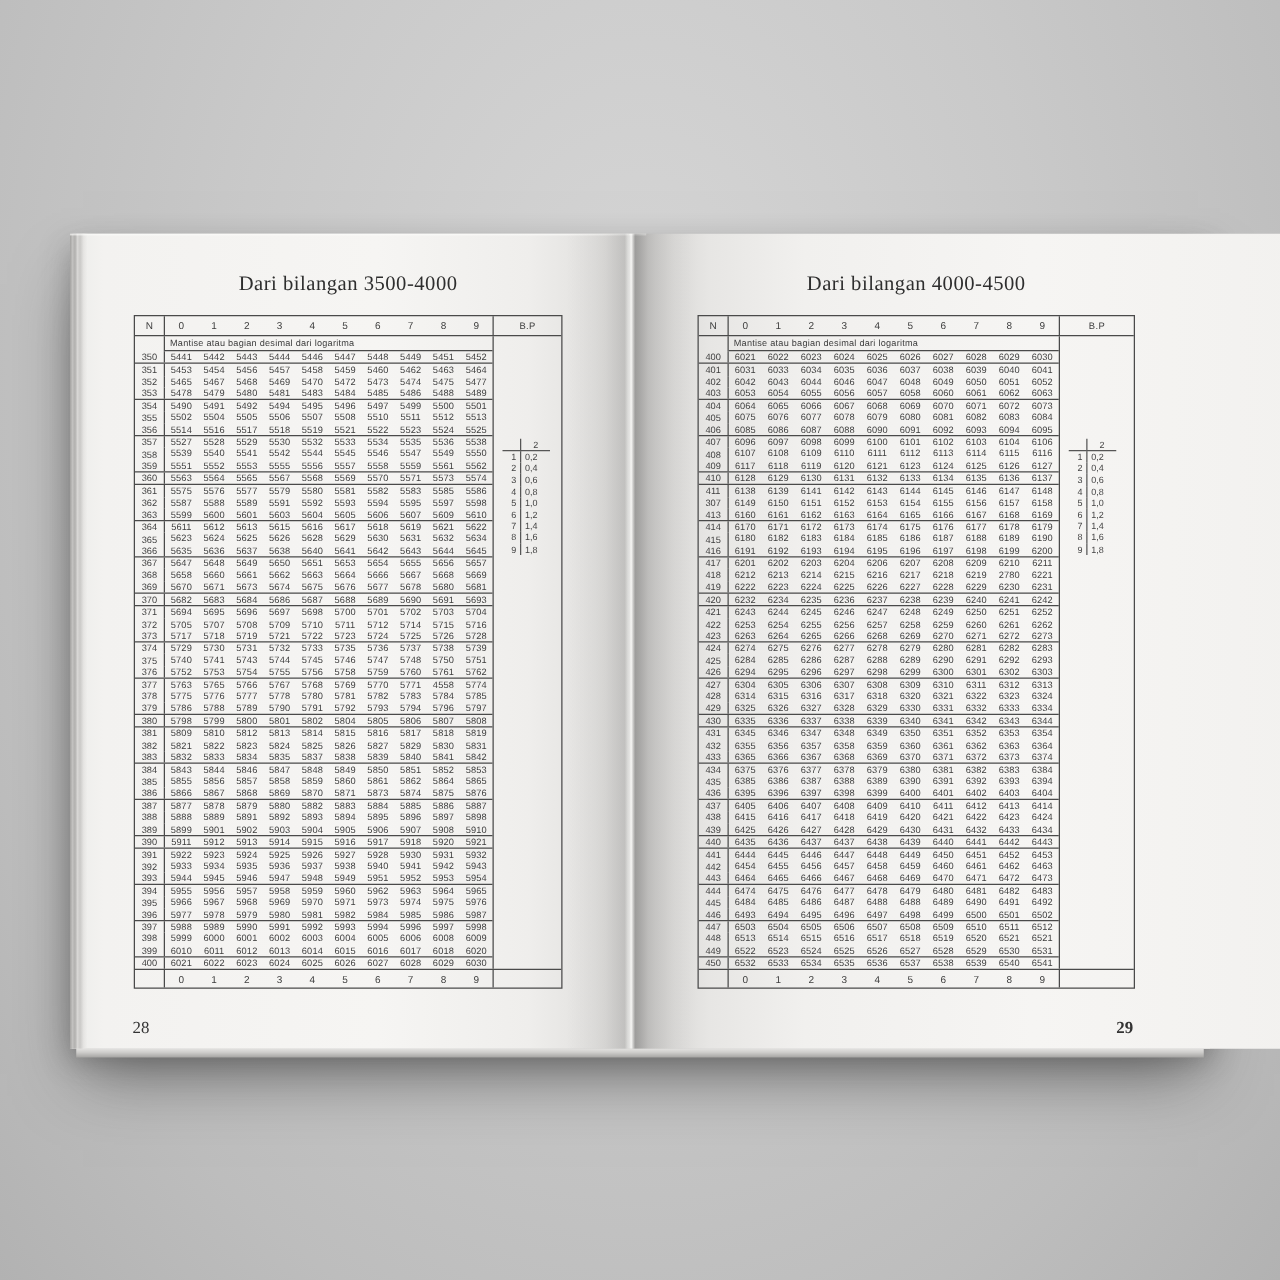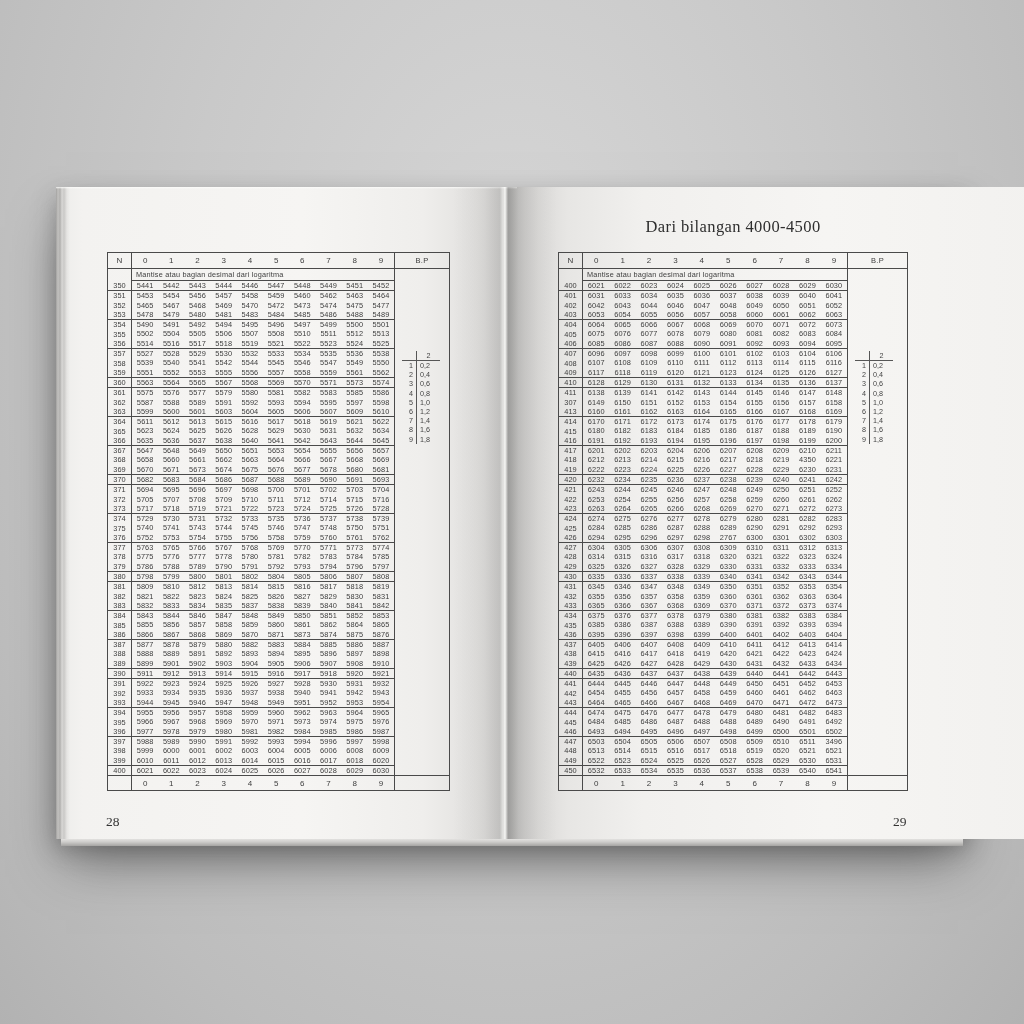--- a/index.html
+++ b/index.html
@@ -35,21 +35,21 @@
       rgba(100,100,100,0.05) 82%, rgba(100,100,100,0) 100%); }
 
   .page-title { position:absolute; top:30px; text-align:center;
     font-family:"Liberation Serif", serif; font-size:16.5px; letter-spacing:0.4px; color:#2e2e2e; }
   .page-left  .page-title { left:51px; width:343px; }
   .page-right .page-title { left:55px; width:350px; }
 
   .page-number { position:absolute; top:601px; font-family:"Liberation Serif", serif;
     font-size:13.5px; color:#333;margin-top:26px; }
   .page-left  .page-number { left:50px; }
-  .page-right .page-number { left:390px; }
+  .page-right .page-number { left:390px;font-weight:bold; }
 
   .logtable { position:absolute; top:65px; border:1px solid var(--ink); color:#3d3d3d;
     --ink:#4a4a4a; display:flex; flex-direction:column; }
   .page-left  .logtable { left:51px; width:343px; --bpw:55px; }
   .page-right .logtable { left:55px; width:350px; --bpw:60px; }
 
   .hrow { display:flex; height:16px; border-bottom:1px solid var(--ink); align-items:center; }
   .hrow .nc { width:24px; height:100%; border-right:1px solid var(--ink);
     display:flex; align-items:center; justify-content:center; font-size:8px; }
   .hrow .vc { flex:1; text-align:center; font-size:8px; }
@@ -83,20 +83,21 @@
   .bp-box .h2 { border-bottom:1px solid #565656; border-left:1px solid #565656;
     height:10px; text-align:center; line-height:10px; }
   .bp-box .d  { text-align:right; padding-right:3px; height:9.2px; line-height:9.2px; }
   .bp-box .v  { border-left:1px solid #565656; padding-left:3px; height:9.2px; line-height:9.2px; }
 </style>
 </head>
 <body>
 
 <div class="book">
   <div class="page page-left">
+    <div class="page-title">Dari bilangan 3500-4000</div>
     <div class="logtable">
         <div class="hrow">
           <div class="nc">N</div>
           <div class="vc">0</div>
           <div class="vc">1</div>
           <div class="vc">2</div>
           <div class="vc">3</div>
           <div class="vc">4</div>
           <div class="vc">5</div>
           <div class="vc">6</div>
@@ -488,21 +489,21 @@
               <div class="trow">
                 <div class="nc">377</div>
                 <div class="vc">5763</div>
                 <div class="vc">5765</div>
                 <div class="vc">5766</div>
                 <div class="vc">5767</div>
                 <div class="vc">5768</div>
                 <div class="vc">5769</div>
                 <div class="vc">5770</div>
                 <div class="vc">5771</div>
-                <div class="vc">5773</div>
+                <div class="vc">4558</div>
                 <div class="vc">5774</div>
               </div>
               <div class="trow">
                 <div class="nc">378</div>
                 <div class="vc">5775</div>
                 <div class="vc">5776</div>
                 <div class="vc">5777</div>
                 <div class="vc">5778</div>
                 <div class="vc">5780</div>
                 <div class="vc">5781</div>
@@ -1134,21 +1135,21 @@
               <div class="trow">
                 <div class="nc">418</div>
                 <div class="vc">6212</div>
                 <div class="vc">6213</div>
                 <div class="vc">6214</div>
                 <div class="vc">6215</div>
                 <div class="vc">6216</div>
                 <div class="vc">6217</div>
                 <div class="vc">6218</div>
                 <div class="vc">6219</div>
-                <div class="vc">4350</div>
+                <div class="vc">2780</div>
                 <div class="vc">6221</div>
               </div>
               <div class="trow">
                 <div class="nc">419</div>
                 <div class="vc">6222</div>
                 <div class="vc">6223</div>
                 <div class="vc">6224</div>
                 <div class="vc">6225</div>
                 <div class="vc">6226</div>
                 <div class="vc">6227</div>
@@ -1241,21 +1242,21 @@
                 <div class="vc">6292</div>
                 <div class="vc">6293</div>
               </div>
               <div class="trow">
                 <div class="nc">426</div>
                 <div class="vc">6294</div>
                 <div class="vc">6295</div>
                 <div class="vc">6296</div>
                 <div class="vc">6297</div>
                 <div class="vc">6298</div>
-                <div class="vc">2767</div>
+                <div class="vc">6299</div>
                 <div class="vc">6300</div>
                 <div class="vc">6301</div>
                 <div class="vc">6302</div>
                 <div class="vc">6303</div>
               </div>
             </div>
             <div class="group">
               <div class="trow">
                 <div class="nc">427</div>
                 <div class="vc">6304</div>
@@ -1536,21 +1537,21 @@
                 <div class="nc">447</div>
                 <div class="vc">6503</div>
                 <div class="vc">6504</div>
                 <div class="vc">6505</div>
                 <div class="vc">6506</div>
                 <div class="vc">6507</div>
                 <div class="vc">6508</div>
                 <div class="vc">6509</div>
                 <div class="vc">6510</div>
                 <div class="vc">6511</div>
-                <div class="vc">3496</div>
+                <div class="vc">6512</div>
               </div>
               <div class="trow">
                 <div class="nc">448</div>
                 <div class="vc">6513</div>
                 <div class="vc">6514</div>
                 <div class="vc">6515</div>
                 <div class="vc">6516</div>
                 <div class="vc">6517</div>
                 <div class="vc">6518</div>
                 <div class="vc">6519</div>

